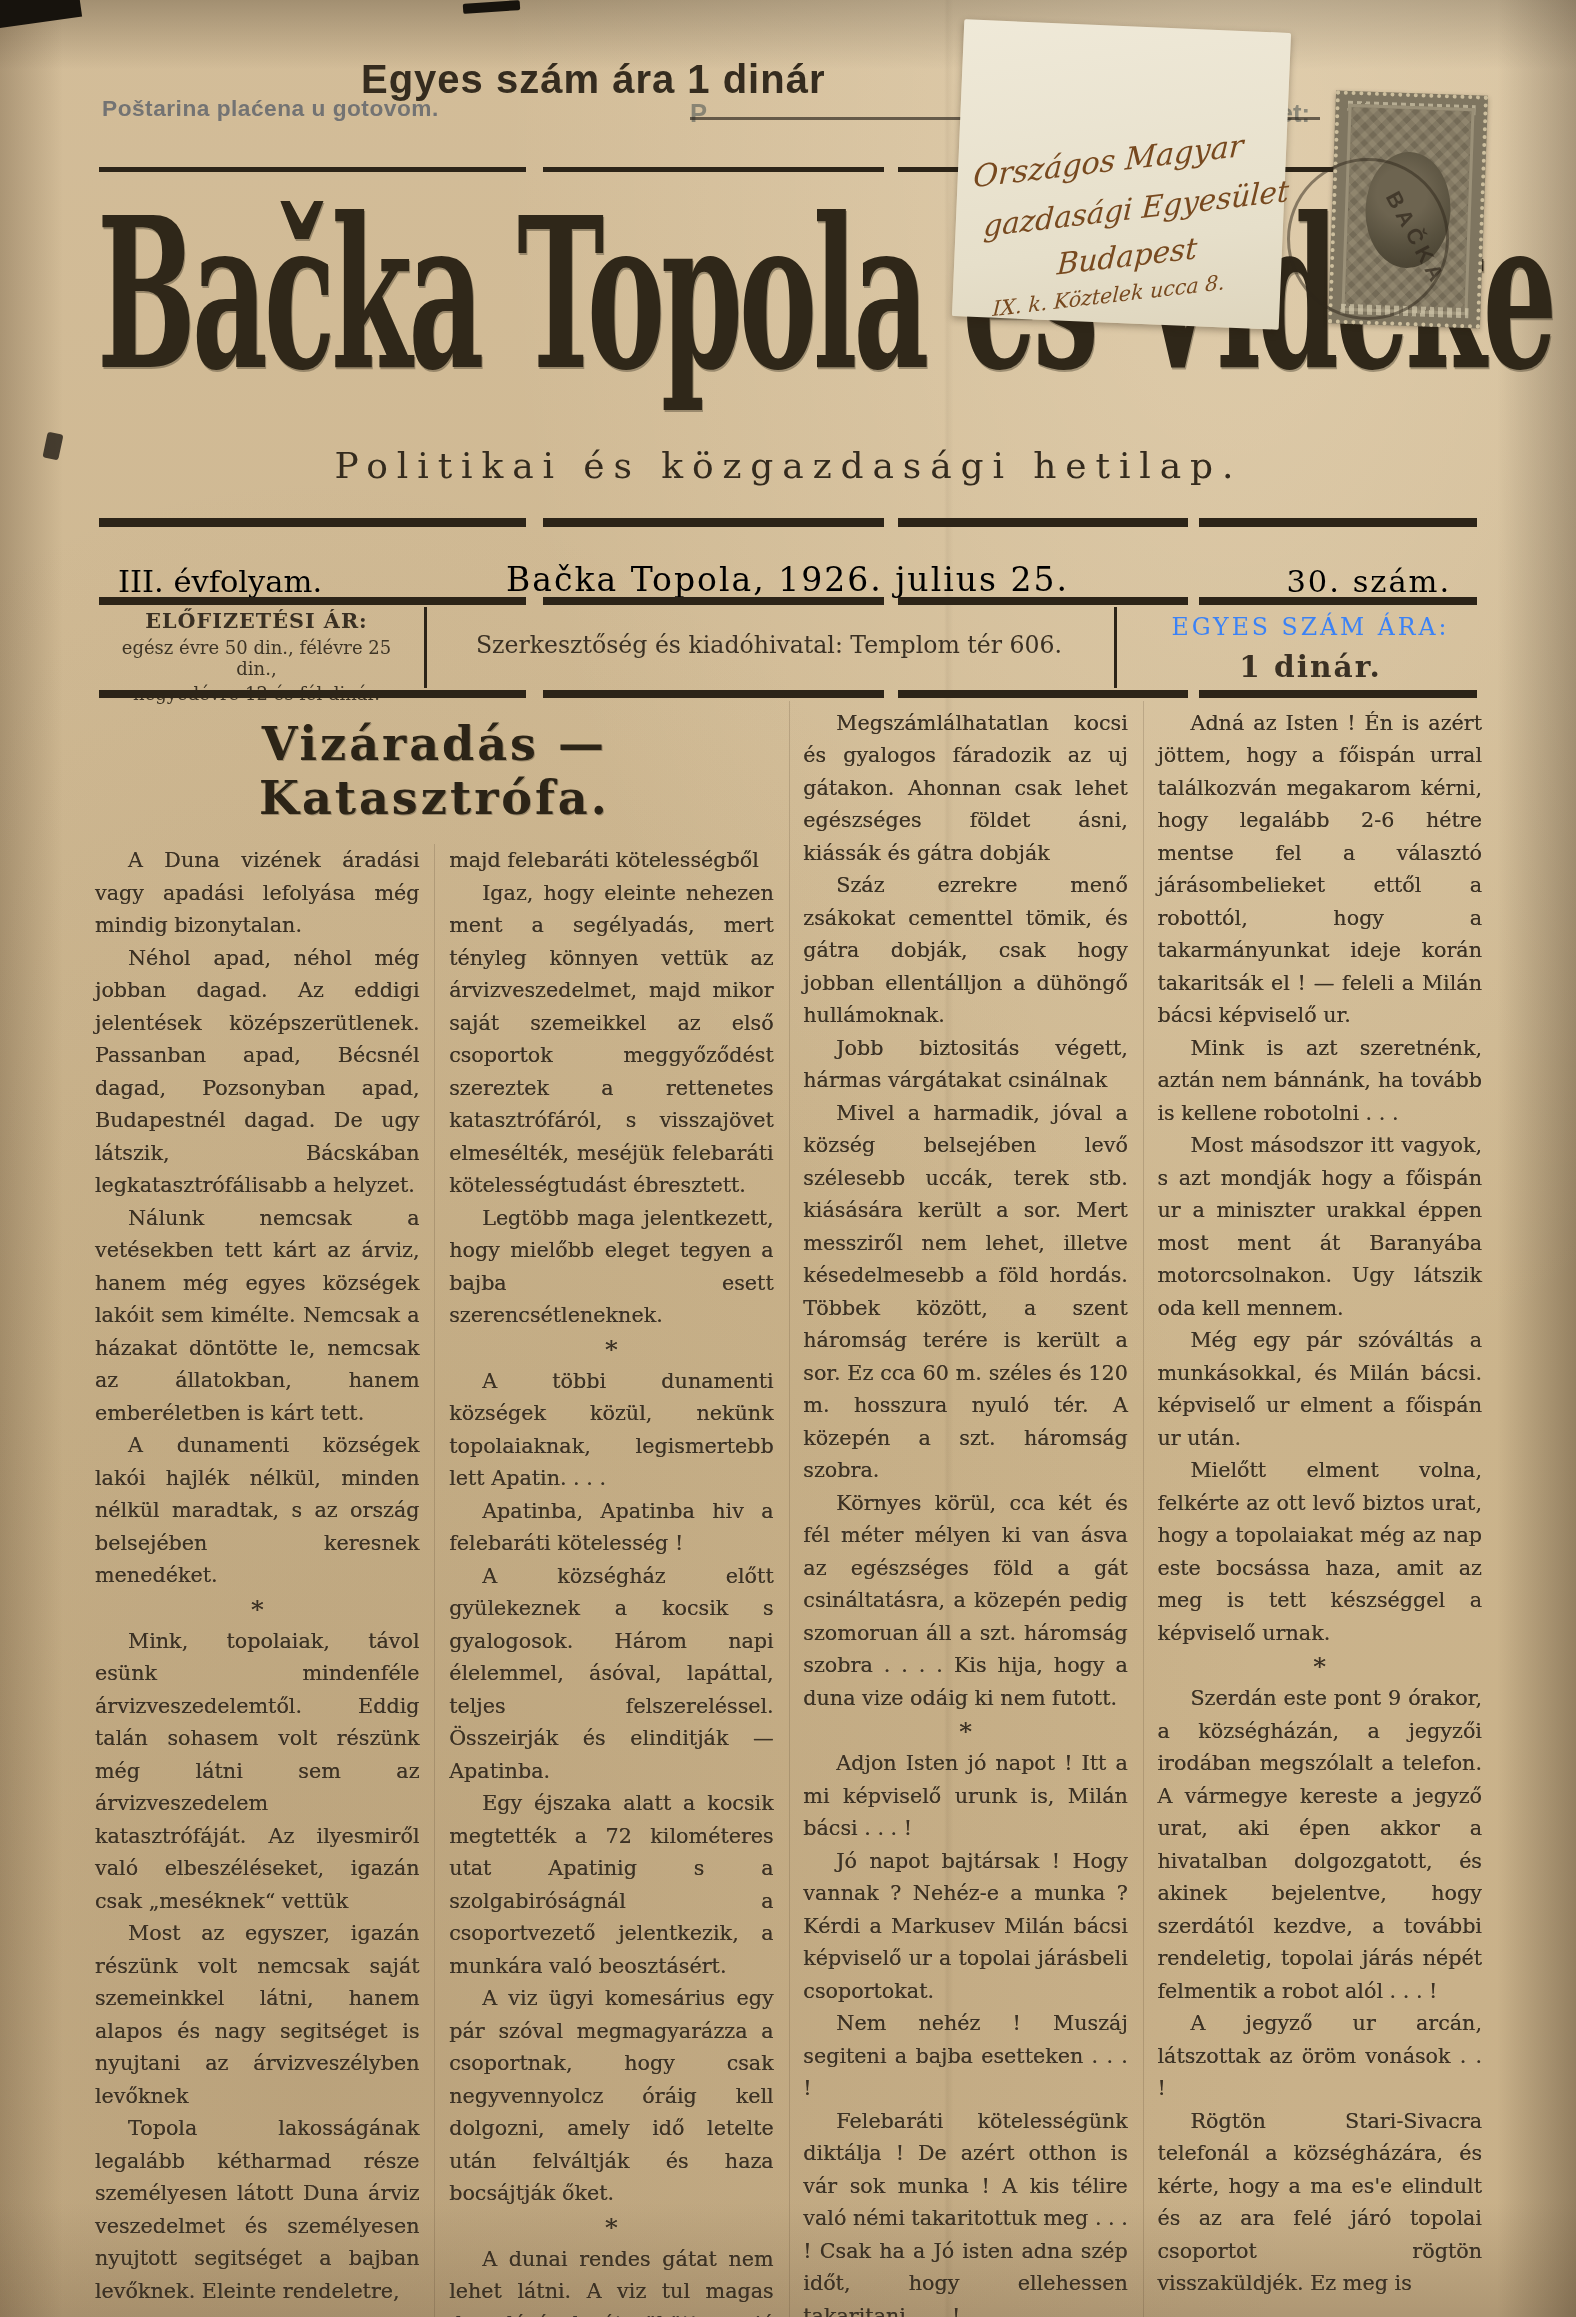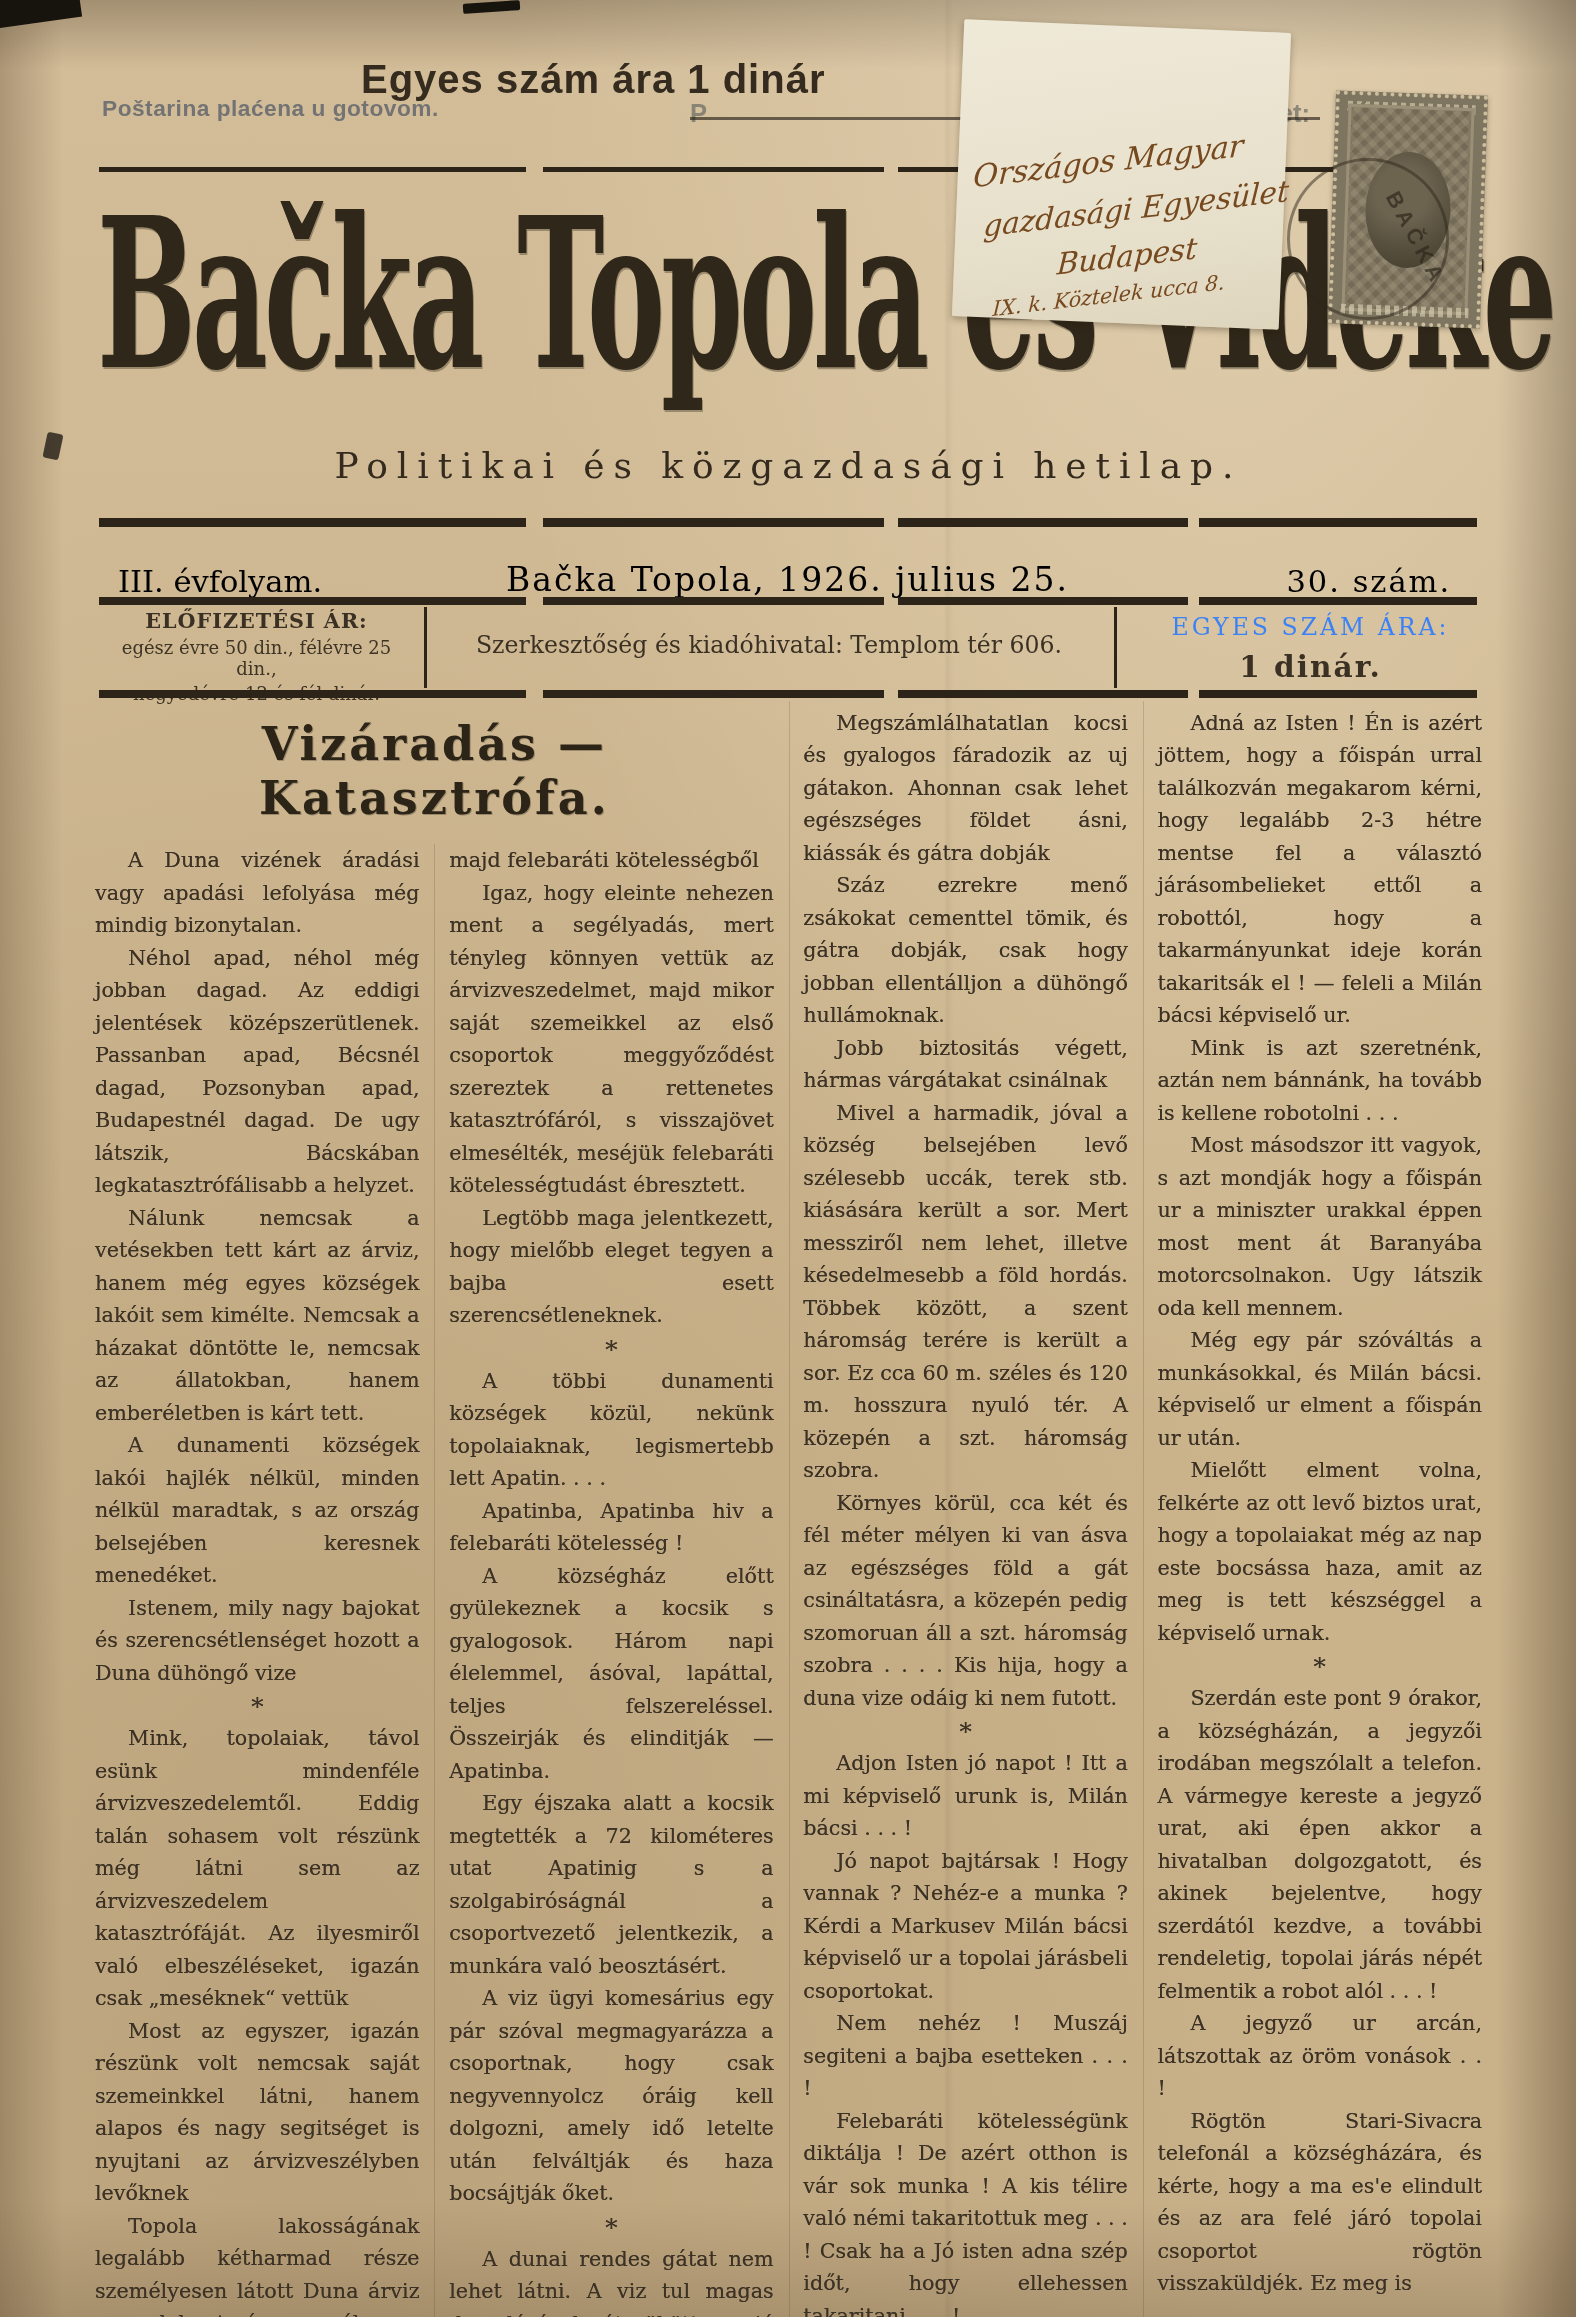--- a/index.html
+++ b/index.html
@@ -179,21 +179,20 @@
 
 </div>
 
 <div id="article">
   <div id="article-headline">Vizáradás — Katasztrófa.</div>
   <div id="column-1" class="col">
       <p class="para">A Duna vizének áradási vagy apadási lefolyása még mindig bizonytalan.</p>
       <p class="para">Néhol apad, néhol még jobban dagad. Az eddigi jelentések középszerütlenek. Passanban apad, Bécsnél dagad, Pozsonyban apad, Budapestnél dagad. De ugy látszik, Bácskában legkatasztrófálisabb a helyzet.</p>
       <p class="para">Nálunk nemcsak a vetésekben tett kárt az árviz, hanem még egyes községek lakóit sem kimélte. Nemcsak a házakat döntötte le, nemcsak az állatokban, hanem emberéletben is kárt tett.</p>
       <p class="para">A dunamenti községek lakói hajlék nélkül, minden nélkül maradtak, s az ország belsejében keresnek menedéket.</p>
-      <p class="para">Istenem, mily nagy bajokat és szerencsétlenséget hozott a Duna dühöngő vize</p>
       <p class="para sep">*</p>
       <p class="para">Mink, topolaiak, távol esünk mindenféle árvizveszedelemtől. Eddig talán sohasem volt részünk még látni sem az árvizveszedelem katasztrófáját. Az ilyesmiről való elbeszéléseket, igazán csak „meséknek“ vettük</p>
       <p class="para">Most az egyszer, igazán részünk volt nemcsak saját szemeinkkel látni, hanem alapos és nagy segitséget is nyujtani az árvizveszélyben levőknek</p>
       <p class="para">Topola lakosságának legalább kétharmad része személyesen látott Duna árviz veszedelmet és személyesen nyujtott segitséget a bajban levőknek. Eleinte rendeletre,</p>
     </div>
   <div id="column-2" class="col">
       <p class="para">majd felebaráti kötelességből</p>
       <p class="para">Igaz, hogy eleinte nehezen ment a segélyadás, mert tényleg könnyen vettük az árvizveszedelmet, majd mikor saját szemeikkel az első csoportok meggyőződést szereztek a rettenetes katasztrófáról, s visszajövet elmesélték, meséjük felebaráti kötelességtudást ébresztett.</p>
       <p class="para">Legtöbb maga jelentkezett, hogy mielőbb eleget tegyen a bajba esett szerencsétleneknek.</p>
       <p class="para sep">*</p>
@@ -211,21 +210,21 @@
       <p class="para">Jobb biztositás végett, hármas várgátakat csinálnak</p>
       <p class="para">Mivel a harmadik, jóval a község belsejében levő szélesebb uccák, terek stb. kiásására került a sor. Mert messziről nem lehet, illetve késedelmesebb a föld hordás. Többek között, a szent háromság terére is került a sor. Ez cca 60 m. széles és 120 m. hosszura nyuló tér. A közepén a szt. háromság szobra.</p>
       <p class="para">Környes körül, cca két és fél méter mélyen ki van ásva az egészséges föld a gát csináltatásra, a közepén pedig szomoruan áll a szt. háromság szobra . . . . Kis hija, hogy a duna vize odáig ki nem futott.</p>
       <p class="para sep">*</p>
       <p class="para">Adjon Isten jó napot ! Itt a mi képviselő urunk is, Milán bácsi . . . !</p>
       <p class="para">Jó napot bajtársak ! Hogy vannak ? Nehéz-e a munka ? Kérdi a Markusev Milán bácsi képviselő ur a topolai járásbeli csoportokat.</p>
       <p class="para">Nem nehéz ! Muszáj segiteni a bajba esetteken . . . !</p>
       <p class="para">Felebaráti kötelességünk diktálja ! De azért otthon is vár sok munka ! A kis télire való némi takaritottuk meg . . . ! Csak ha a Jó isten adna szép időt, hogy ellehessen takaritani . . . !</p>
     </div>
   <div id="column-4" class="col">
-      <p class="para">Adná az Isten ! Én is azért jöttem, hogy a főispán urral találkozván megakarom kérni, hogy legalább 2-3 hétre mentse fel a választó járásombelieket ettől a robottól, hogy a takarmányunkat ideje korán takaritsák el ! — feleli a Milán bácsi képviselő ur.</p>
+      <p class="para">Adná az Isten ! Én is azért jöttem, hogy a főispán urral találkozván megakarom kérni, hogy legalább 2-6 hétre mentse fel a választó járásombelieket ettől a robottól, hogy a takarmányunkat ideje korán takaritsák el ! — feleli a Milán bácsi képviselő ur.</p>
       <p class="para">Mink is azt szeretnénk, aztán nem bánnánk, ha tovább is kellene robotolni . . .</p>
       <p class="para">Most másodszor itt vagyok, s azt mondják hogy a főispán ur a miniszter urakkal éppen most ment át Baranyába motorcsolnakon. Ugy látszik oda kell mennem.</p>
       <p class="para">Még egy pár szóváltás a munkásokkal, és Milán bácsi. képviselő ur elment a főispán ur után.</p>
       <p class="para">Mielőtt elment volna, felkérte az ott levő biztos urat, hogy a topolaiakat még az nap este bocsássa haza, amit az meg is tett készséggel a képviselő urnak.</p>
       <p class="para sep">*</p>
       <p class="para">Szerdán este pont 9 órakor, a községházán, a jegyzői irodában megszólalt a telefon. A vármegye kereste a jegyző urat, aki épen akkor a hivatalban dolgozgatott, és akinek bejelentve, hogy szerdától kezdve, a további rendeletig, topolai járás népét felmentik a robot alól . . . !</p>
       <p class="para">A jegyző ur arcán, látszottak az öröm vonások . . !</p>
       <p class="para">Rögtön Stari-Sivacra telefonál a községházára, és kérte, hogy a ma es'e elindult és az ara felé járó topolai csoportot rögtön visszaküldjék. Ez meg is</p>
     </div>
 </div>

